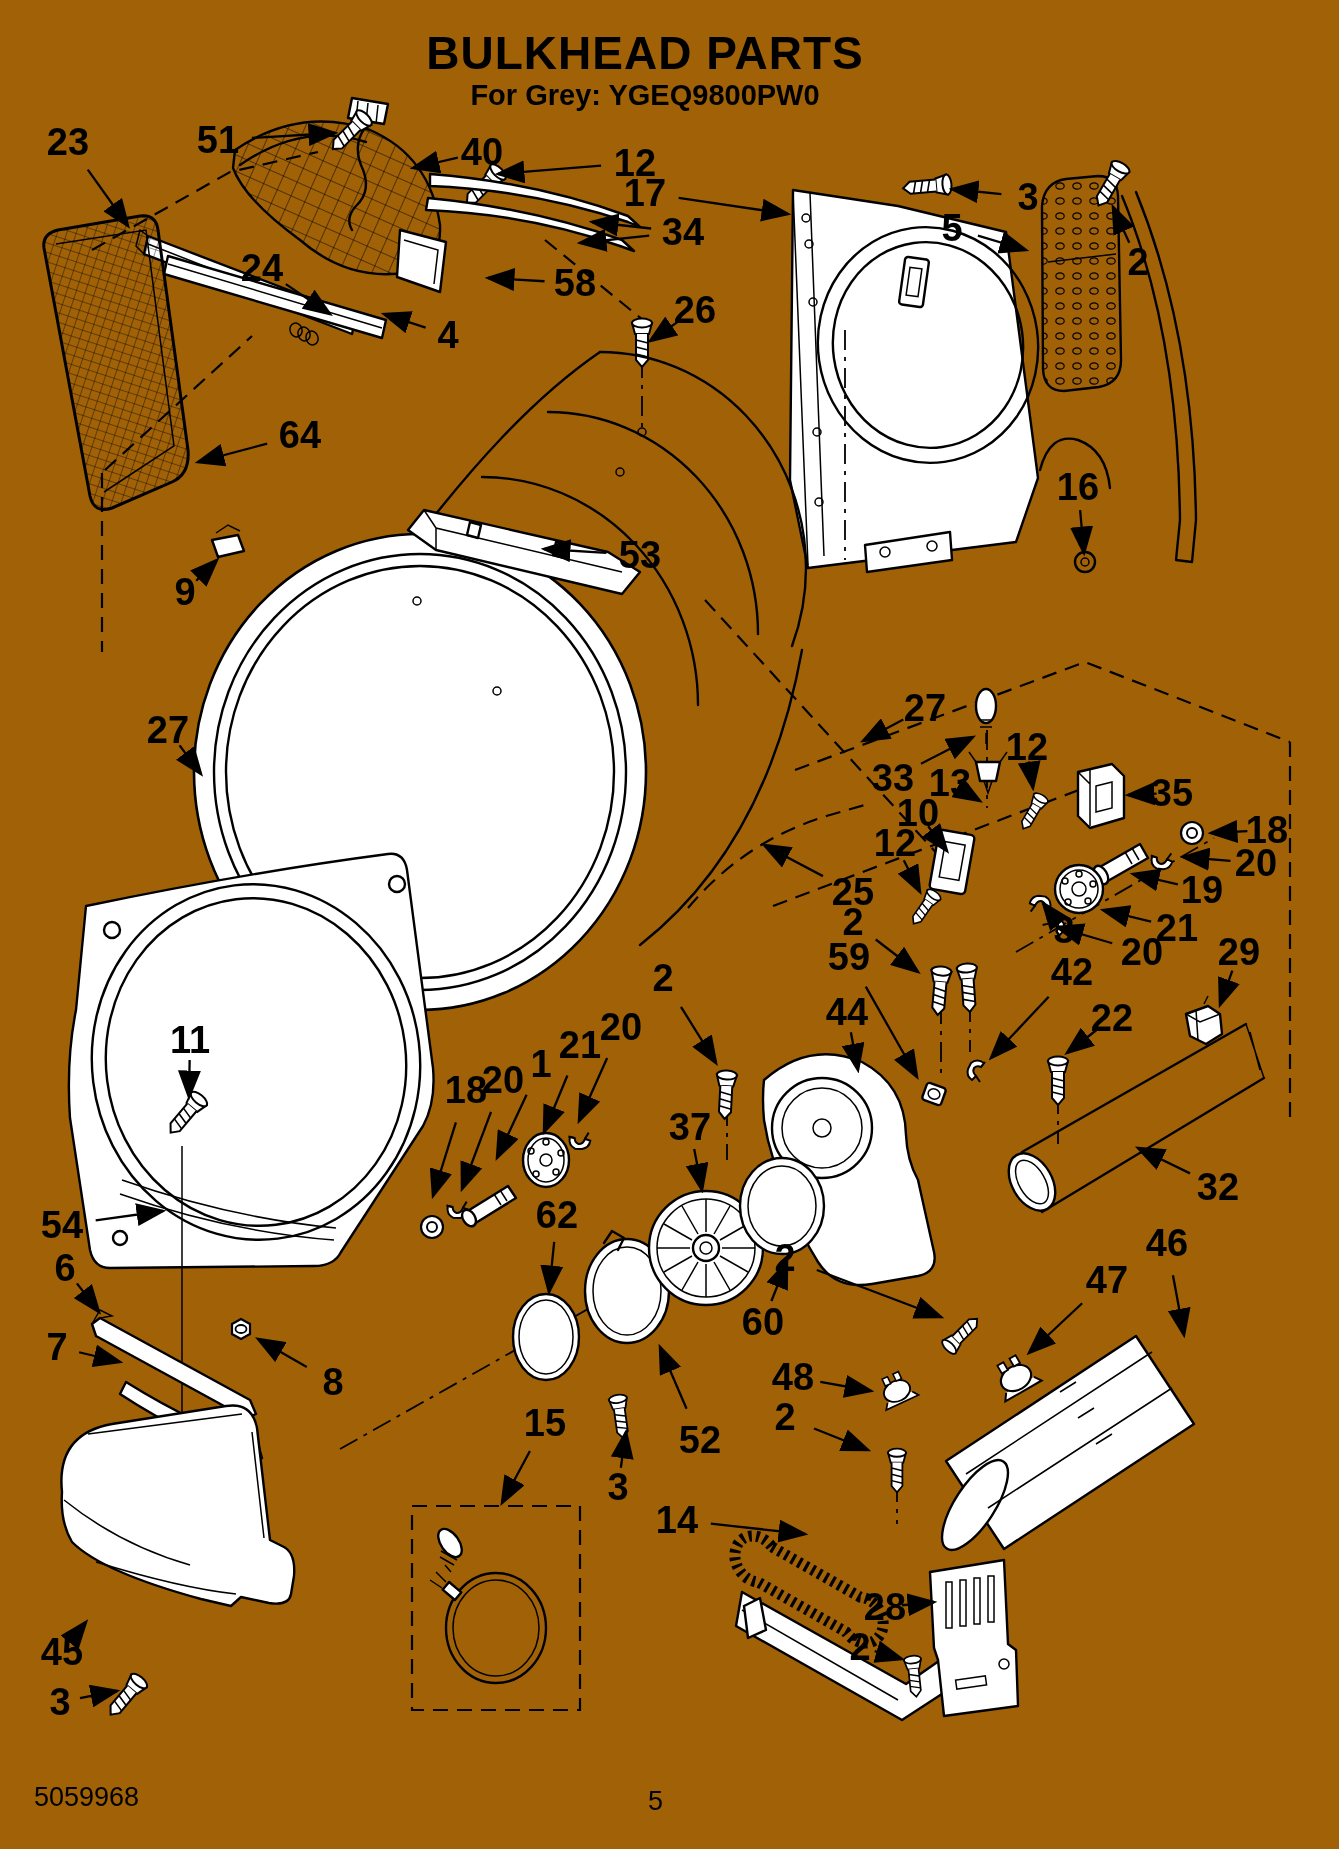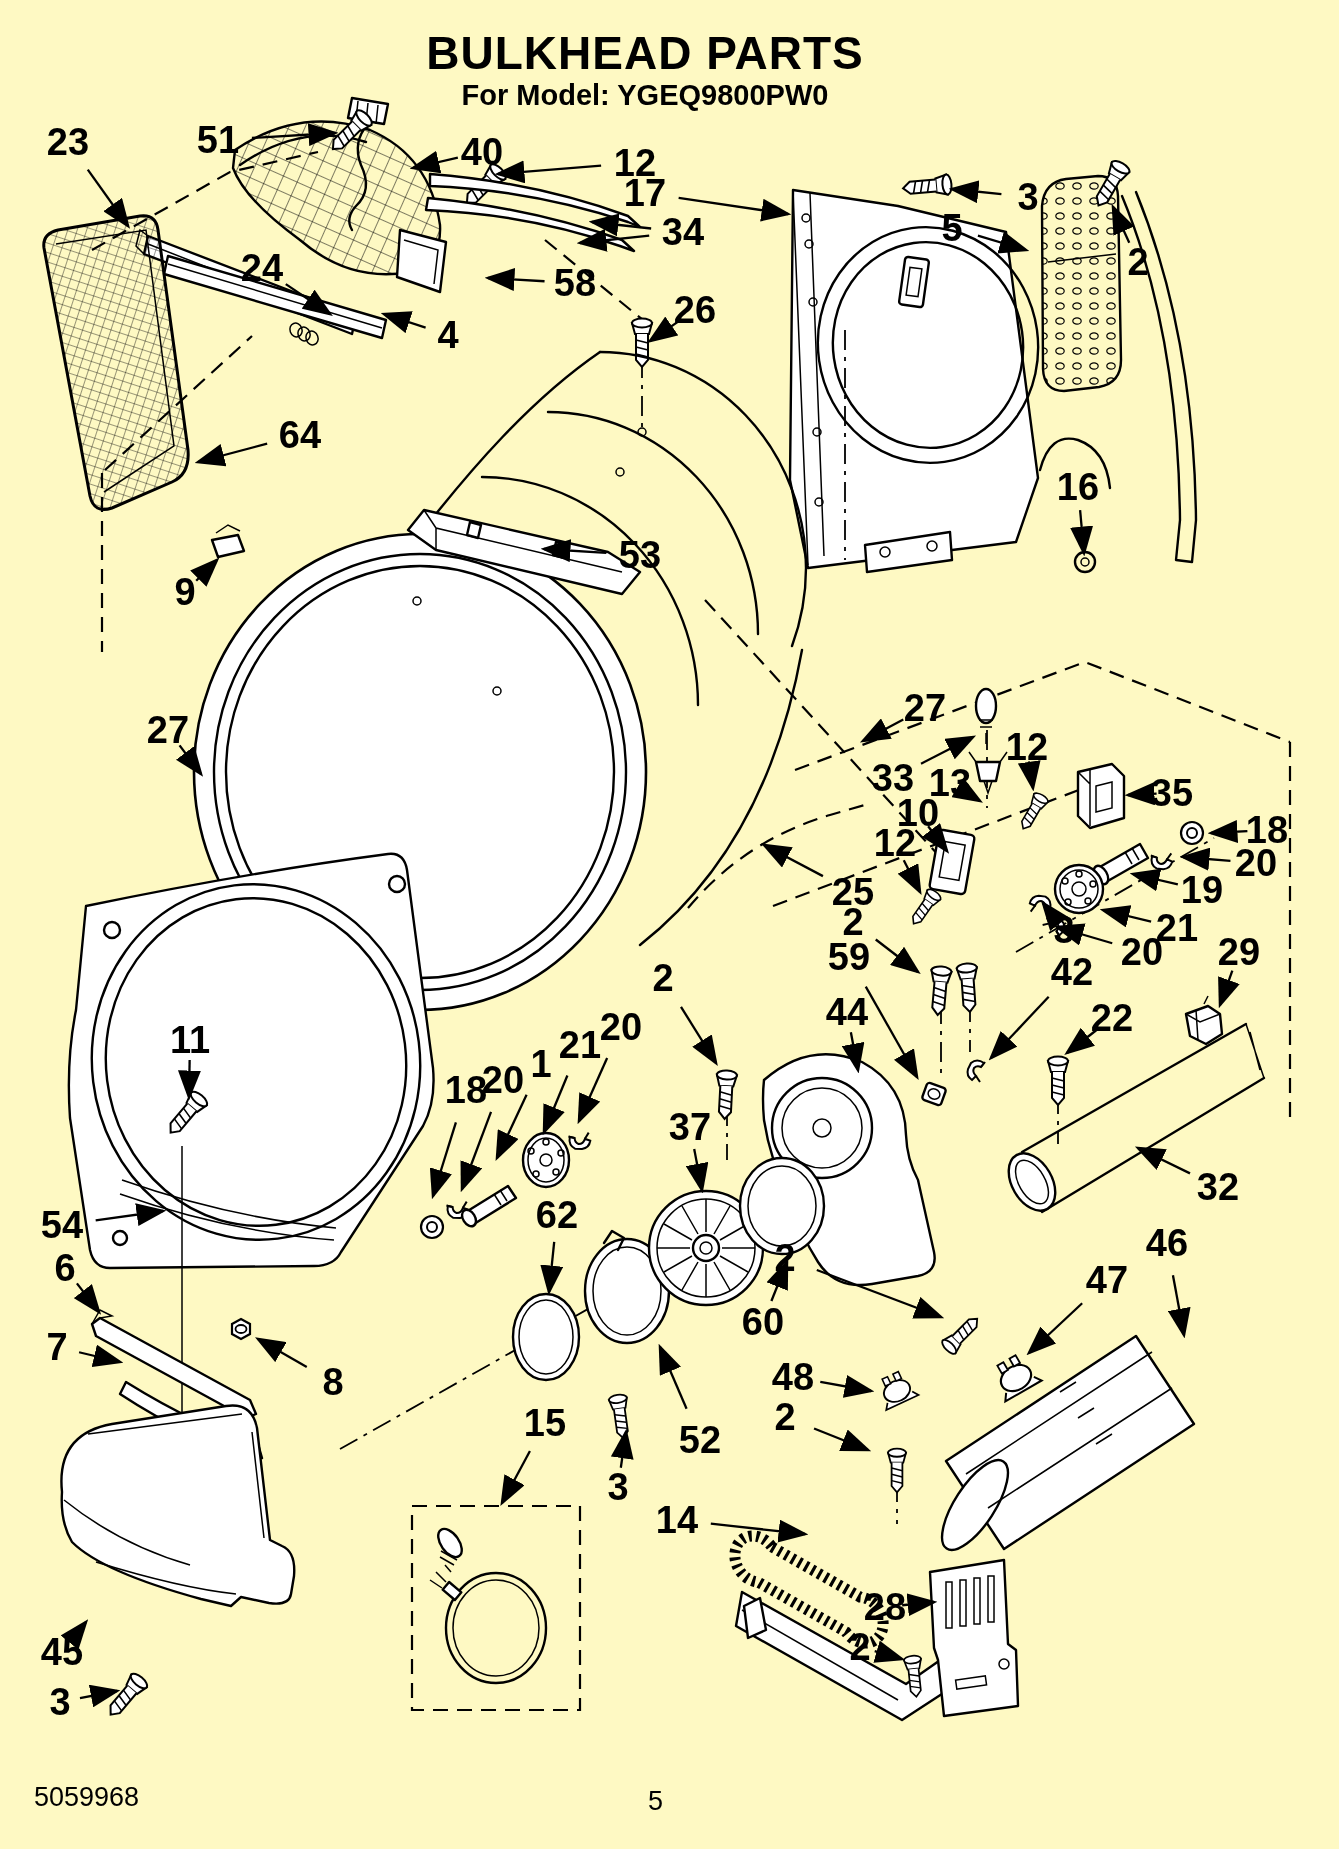--- a/index.html
+++ b/index.html
@@ -1,16 +1,16 @@
 <!DOCTYPE html>
 <html><head>
 <meta charset="utf-8">
 <style>
   html,body{margin:0;padding:0;background:#fff;}
-  .page{position:relative;width:1339px;height:1849px;background:#fef9c3;overflow:hidden;
+  .page{position:relative;width:1339px;height:1849px;background:#a16207;overflow:hidden;
         font-family:"Liberation Sans",sans-serif;color:#000;}
   .hdr{position:absolute;top:30px;left:645px;transform:translateX(-50%);text-align:center;white-space:nowrap;}
   .hdr .t{font-size:46px;font-weight:bold;letter-spacing:1px;line-height:1.0;}
   .hdr .m{font-size:29px;font-weight:bold;line-height:1.05;margin-top:4px;}
   .hdr .c{font-size:29px;font-weight:bold;line-height:1.05;}
   .ftr-num{position:absolute;left:34px;top:1782px;font-size:27px;}
   .ftr-page{position:absolute;left:648px;top:1786px;font-size:27px;}
   svg{position:absolute;top:0;left:0;}
   svg *{vector-effect:none;}
   .ln{stroke:#000;stroke-width:2.4;fill:none;stroke-linecap:round;stroke-linejoin:round;}
@@ -21,21 +21,21 @@
   .callout-num{font-family:"Liberation Sans",sans-serif;font-size:38px;font-weight:bold;fill:#000;}
   .leader{stroke:#000;stroke-width:2.3;fill:none;}
 </style>
 </head>
 <body>
 
 <div class="page">
 
   <div class="hdr">
     <div class="t">BULKHEAD PARTS</div>
-    <div class="m">For Model: YGEQ9800PW0</div>
+    <div class="m">For Grey: YGEQ9800PW0</div>
   </div>
 
   <svg width="1339" height="1849" viewBox="0 0 1339 1849">
     <defs>
       <marker id="ah" markerWidth="13" markerHeight="10" refX="11.5" refY="5" orient="auto" markerUnits="strokeWidth">
         <path d="M0,0 L13,5 L0,10 Z" fill="#000"></path>
       </marker>
       <pattern id="m8" width="9" height="9" patternUnits="userSpaceOnUse" patternTransform="rotate(18)">
         <path d="M0 0H9M0 0V9" stroke="#000" stroke-width="0.8" fill="none"></path>
       </pattern>

